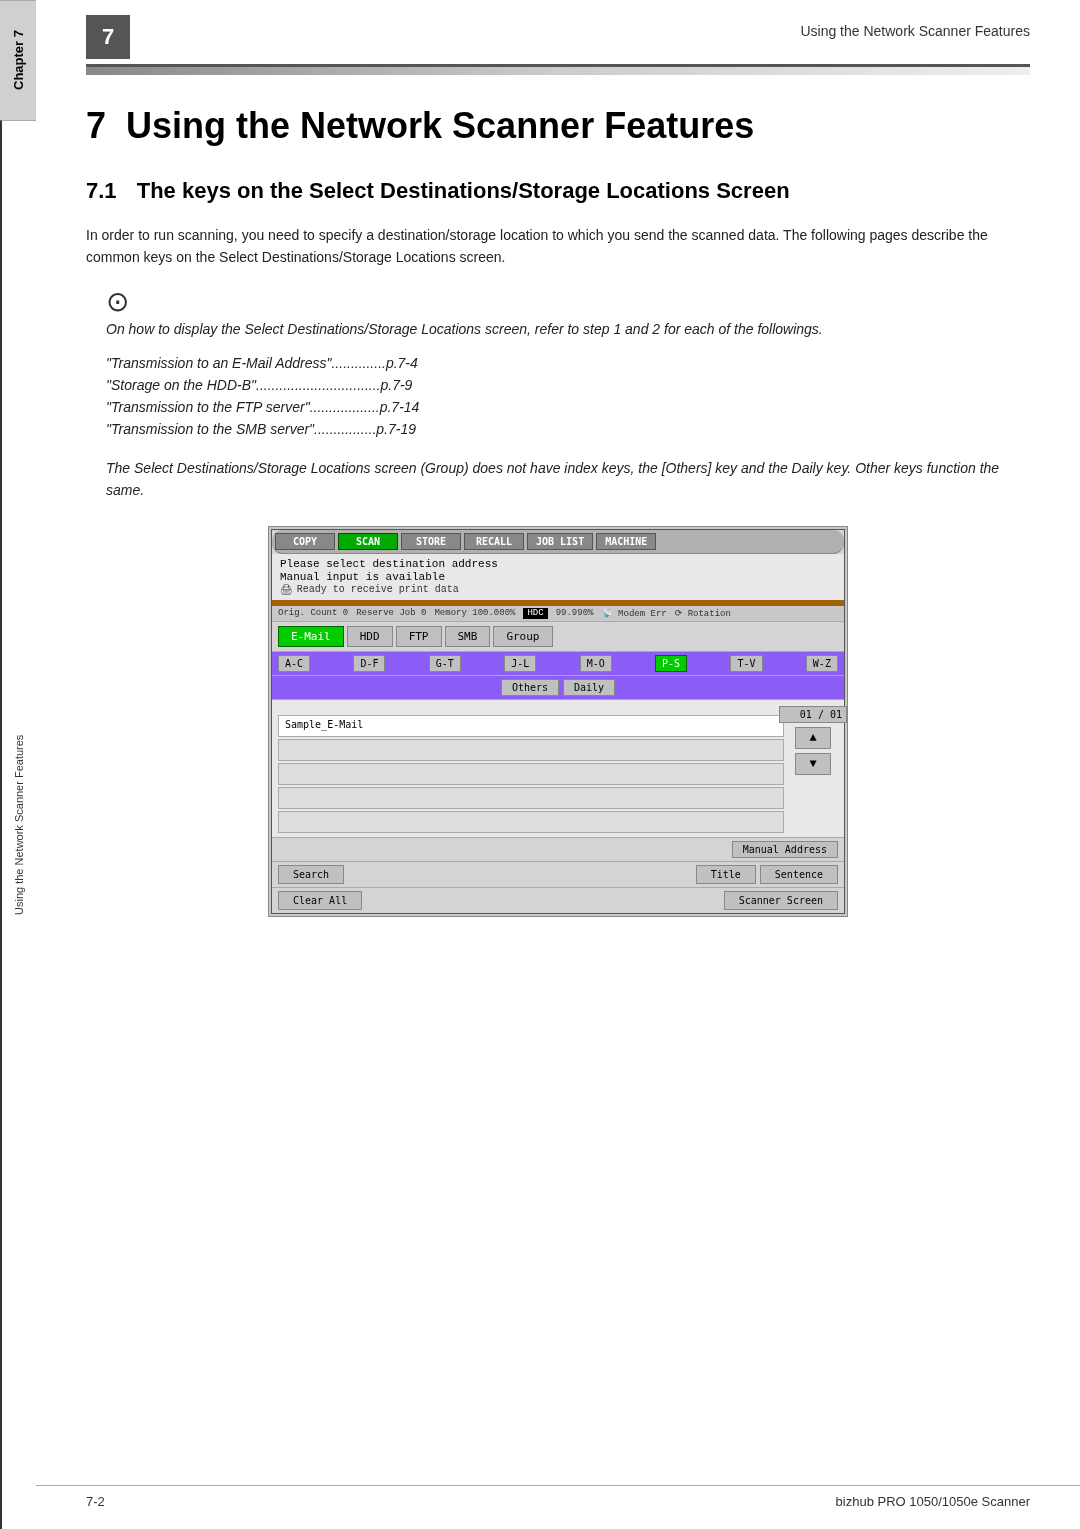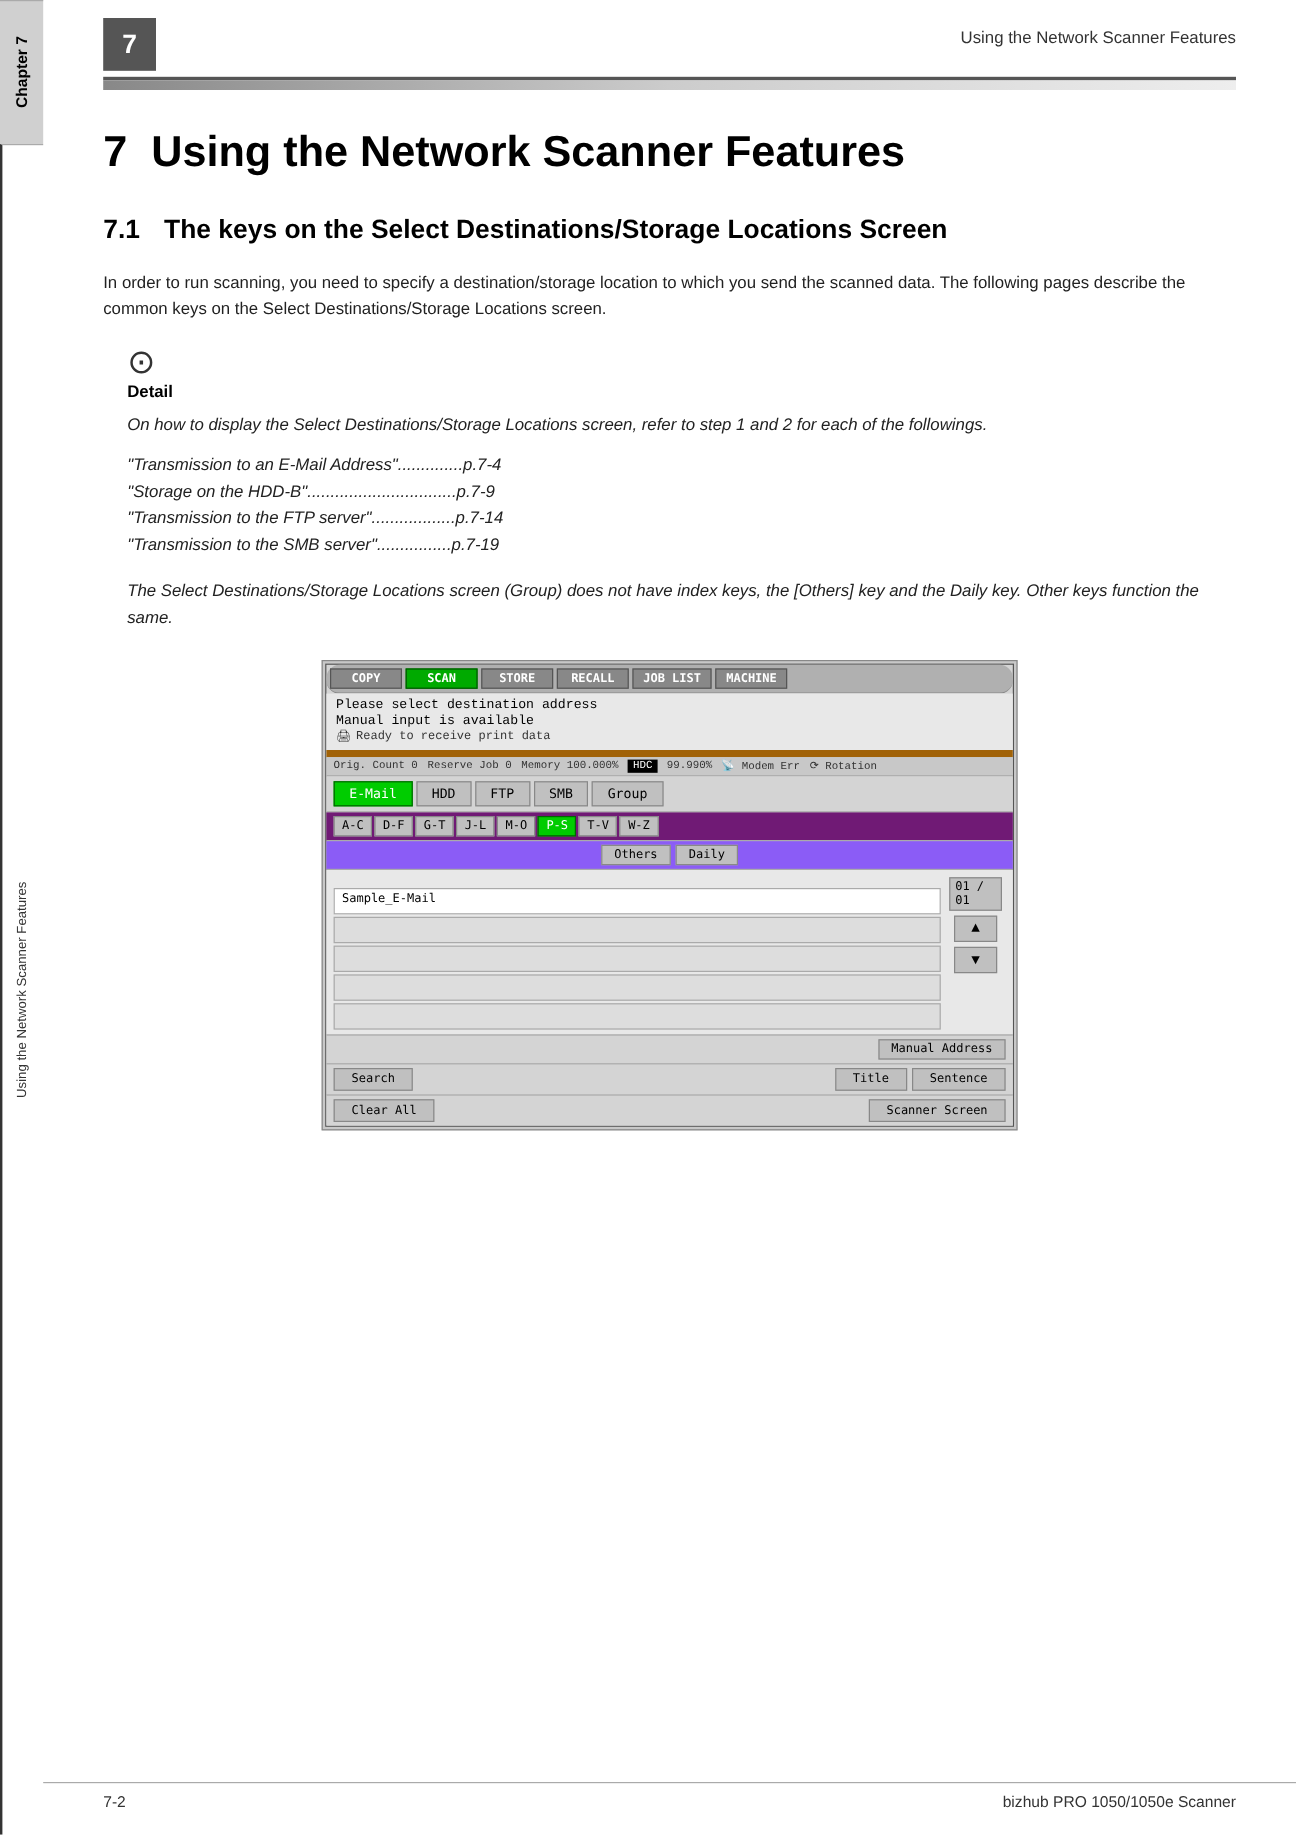--- a/index.html
+++ b/index.html
@@ -274,26 +274,27 @@
     }
 
     .tab-item.active-tab {
       background: #00cc00;
       color: #fff;
       border: 1px solid #006600;
     }
 
     
     .alpha-row {
-      background: #701a75;
+      background: #8b5cf6;
       display: flex;
       gap: 2px;
       padding: 3px 6px;
       border-bottom: 1px solid #aaa;
       align-items: center;
+      justify-content: space-between;
     }
 
     .alpha-key {
       padding: 2px 6px;
       font-size: 10px;
       background: #c0c0c0;
       border: 1px solid #888;
       cursor: pointer;
       font-family: monospace;
     }
@@ -362,26 +363,26 @@
       width: 50px;
       display: flex;
       flex-direction: column;
       align-items: center;
       gap: 4px;
       padding: 2px;
     }
 
     .page-indicator {
       font-size: 10px;
-      text-align: left;
+      text-align: right;
       font-family: monospace;
       background: #c0c0c0;
       border: 1px solid #888;
       padding: 2px 4px;
-      width: 44px;
+      width: 68px;
     }
 
     .nav-btn {
       width: 36px;
       height: 22px;
       background: #c0c0c0;
       border: 1px solid #888;
       display: flex;
       align-items: center;
       justify-content: center;
@@ -476,21 +477,20 @@
 
   <div class="section-title">
     <span class="section-num">7.1</span>
     <span>The keys on the Select Destinations/Storage Locations Screen</span>
   </div>
 
   <p class="body-text">In order to run scanning, you need to specify a destination/storage location to which you send the scanned data. The following pages describe the common keys on the Select Destinations/Storage Locations screen.</p>
 
   <div class="detail-box">
     <div class="detail-icon">⊙</div>
-    <div class="detail-label">Detail</div>
     <p class="detail-italic">On how to display the Select Destinations/Storage Locations screen, refer to step 1 and 2 for each of the followings.</p>
     <p class="ref-line">"Transmission to an E-Mail Address"..............p.7-4</p>
     <p class="ref-line">"Storage on the HDD-B"................................p.7-9</p>
     <p class="ref-line">"Transmission to the FTP server"..................p.7-14</p>
     <p class="ref-line">"Transmission to the SMB server"................p.7-19</p>
   </div>
 
   <p class="detail-italic" style="margin: 10px 0 16px 20px;">The Select Destinations/Storage Locations screen (Group) does not have index keys, the [Others] key and the Daily key. Other keys function the same.</p>
 
   <div class="screen-container">

